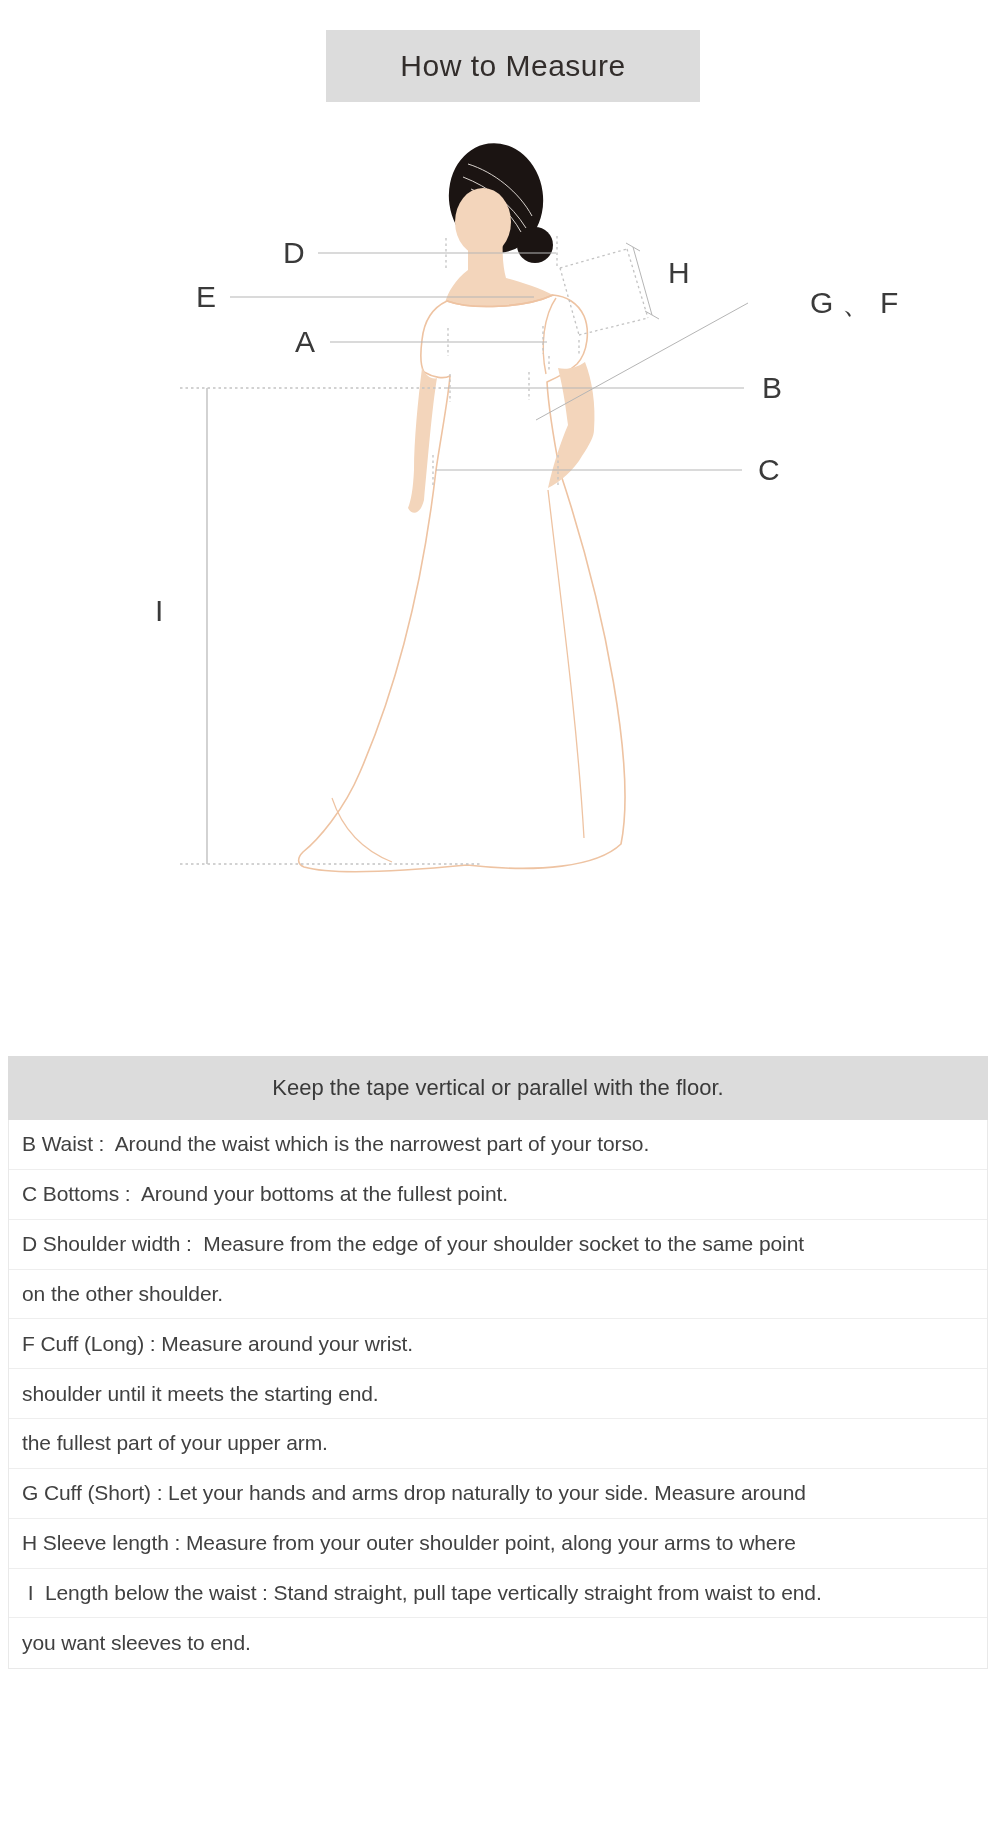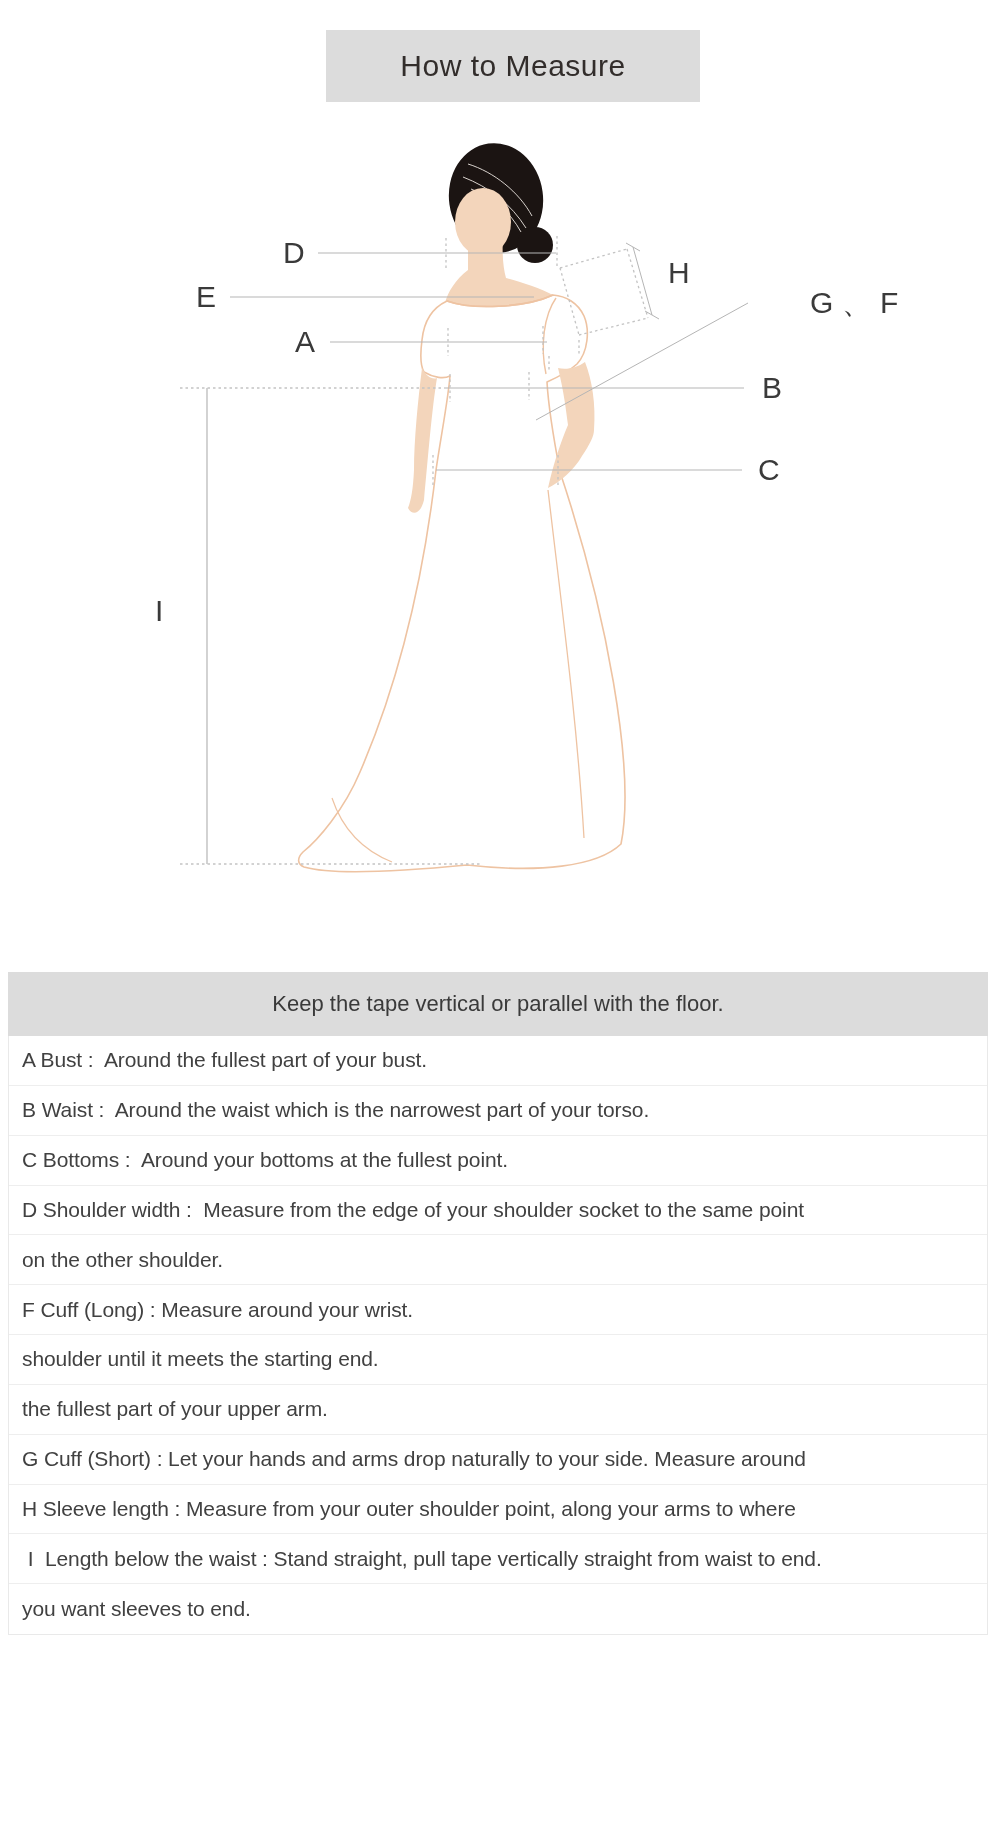--- a/index.html
+++ b/index.html
@@ -7,21 +7,21 @@
         font-family:"Liberation Sans","DejaVu Sans",sans-serif;font-weight:300;color:#3f3f3f;}
   
   .title-band{position:absolute;left:326px;top:30px;width:374px;height:72px;background:#dcdcdc;
               display:flex;align-items:center;justify-content:center;font-size:30px;color:#322d2b;
               letter-spacing:0.5px;}
   
   .diagram{position:absolute;left:0;top:0;width:996px;height:1008px;}
   .diagram svg{position:absolute;left:0;top:0;}
   .lbl{position:absolute;font-size:30px;color:#3a3a3a;line-height:30px;white-space:pre;}
   
-  .measure-table{position:absolute;left:8px;top:972px;width:980px;}
+  .measure-table{position:absolute;left:8px;top:1056px;width:980px;}
   .t-header{height:64px;background:#dcdcdc;display:flex;align-items:center;justify-content:center;
             font-size:22px;color:#3a3a3a;}
   .t-body{border-left:1px solid #e9e9e9;border-right:1px solid #e9e9e9;border-bottom:1px solid #e9e9e9;
           box-sizing:border-box;}
   .t-row{height:49.85px;box-sizing:border-box;border-bottom:1px solid #eeeeee;
          display:flex;align-items:center;padding-left:13px;font-size:21px;letter-spacing:-0.1px;
          color:#414141;white-space:pre;overflow:hidden;}
   .t-row:last-child{border-bottom:none;}
 </style>
 </head>
@@ -144,21 +144,20 @@
     <div class="lbl" style="left:668px;top:258px;">H</div>
     <div class="lbl" style="left:788px;top:288px;margin-left:22px;">G 、 F</div>
     <div class="lbl" style="left:762px;top:373px;">B</div>
     <div class="lbl" style="left:758px;top:455px;">C</div>
     <div class="lbl" style="left:155px;top:596px;">I</div>
   </div>
 
   <div class="measure-table">
     <div class="t-header">Keep the tape vertical or parallel with the floor.</div>
     <div class="t-body">
-        <div class="t-row">A Bust :  Around the fullest part of your bust.</div>
         <div class="t-row">B Waist :  Around the waist which is the narrowest part of your torso.</div>
         <div class="t-row">C Bottoms :  Around your bottoms at the fullest point.</div>
         <div class="t-row">D Shoulder width :  Measure from the edge of your shoulder socket to the same point</div>
         <div class="t-row">on the other shoulder.</div>
         <div class="t-row">F Cuff (Long) : Measure around your wrist.</div>
         <div class="t-row">shoulder until it meets the starting end.</div>
         <div class="t-row">the fullest part of your upper arm.</div>
         <div class="t-row">G Cuff (Short) : Let your hands and arms drop naturally to your side. Measure around</div>
         <div class="t-row">H Sleeve length : Measure from your outer shoulder point, along your arms to where</div>
         <div class="t-row"> I  Length below the waist : Stand straight, pull tape vertically straight from waist to end.</div>

